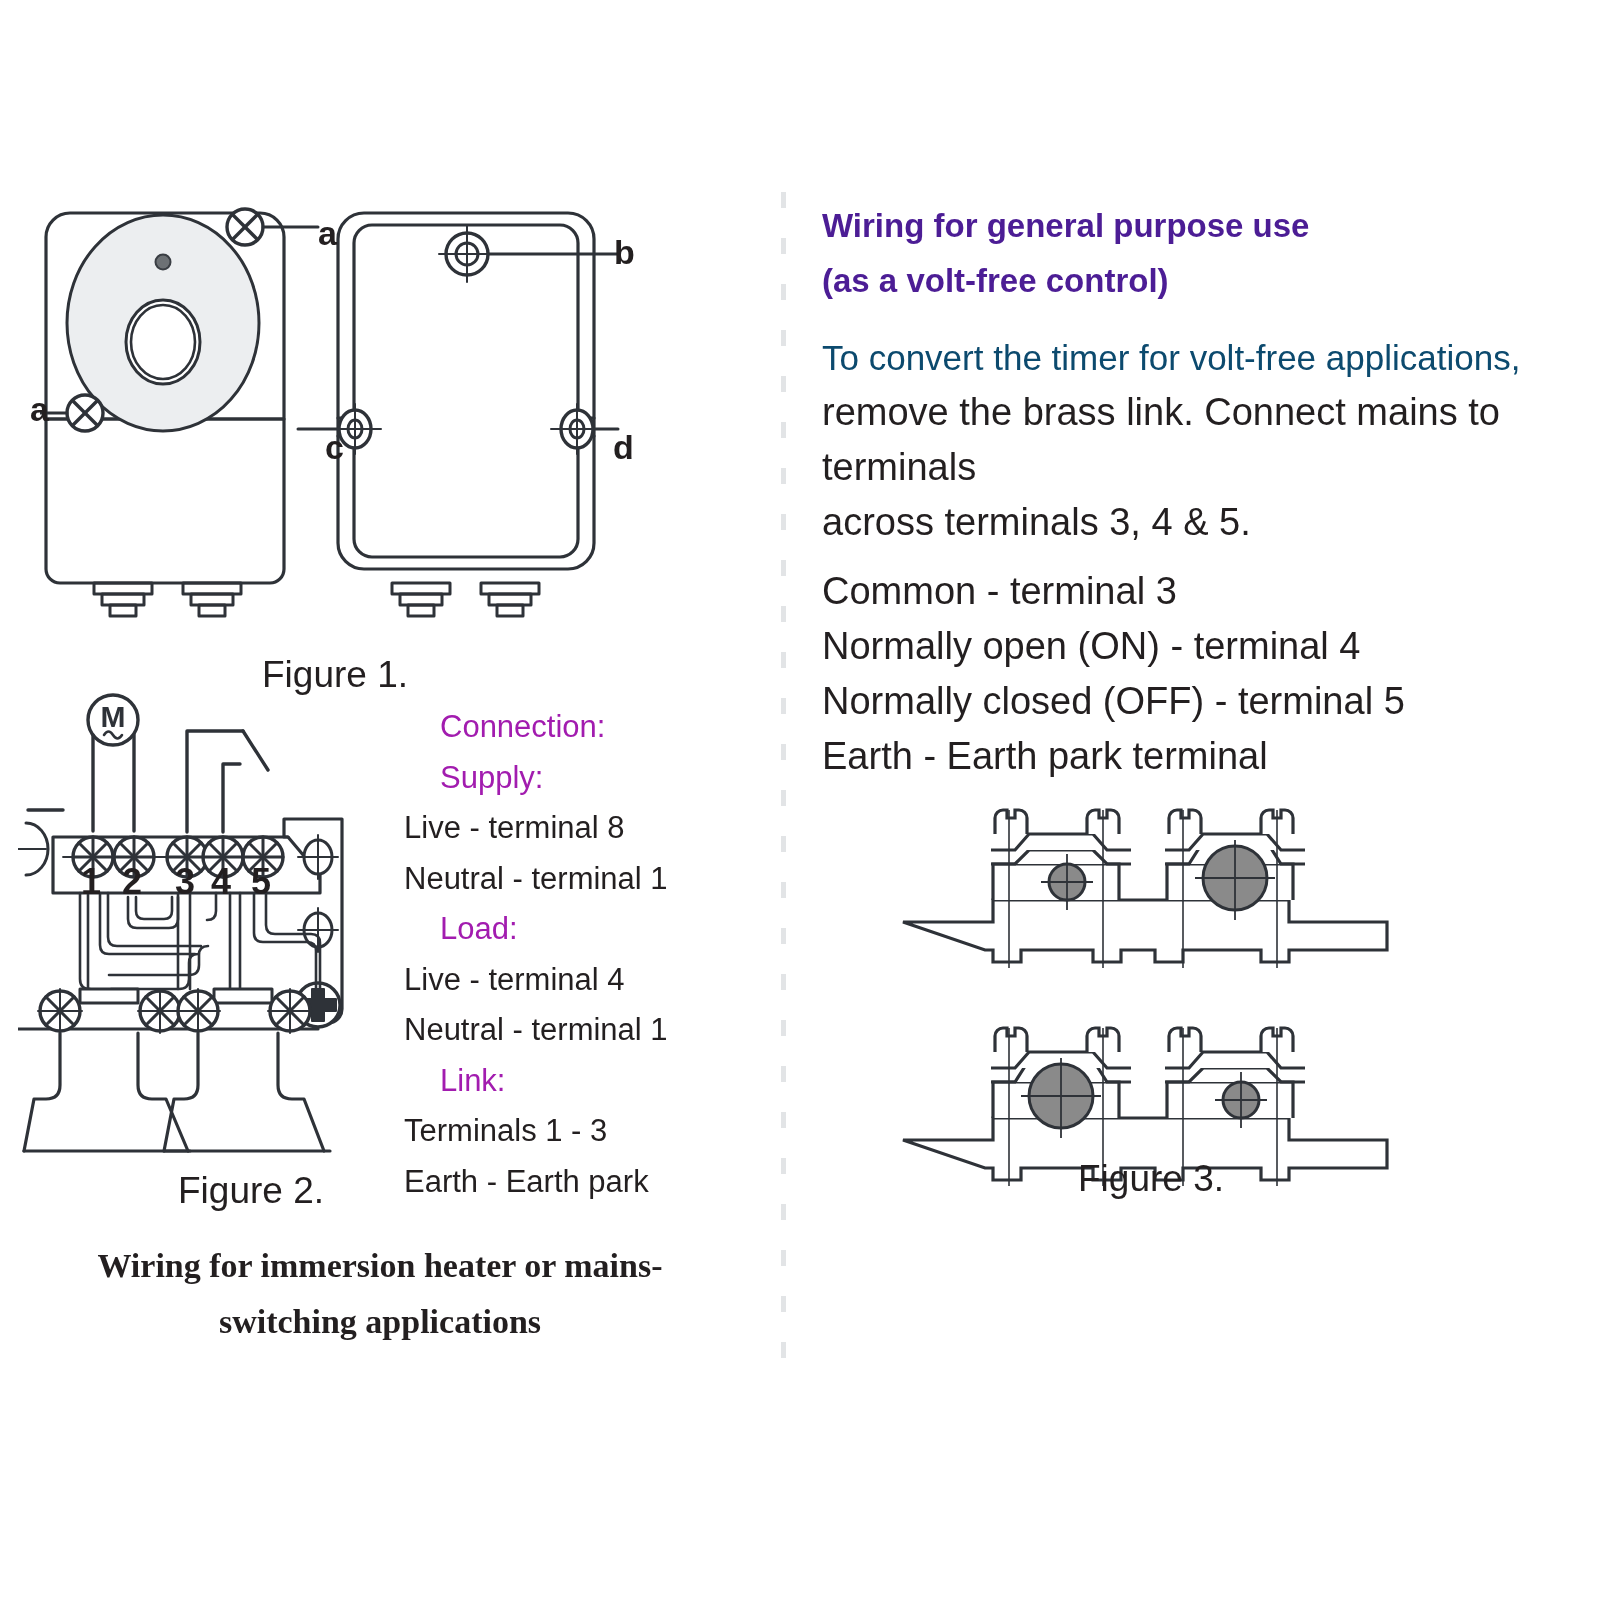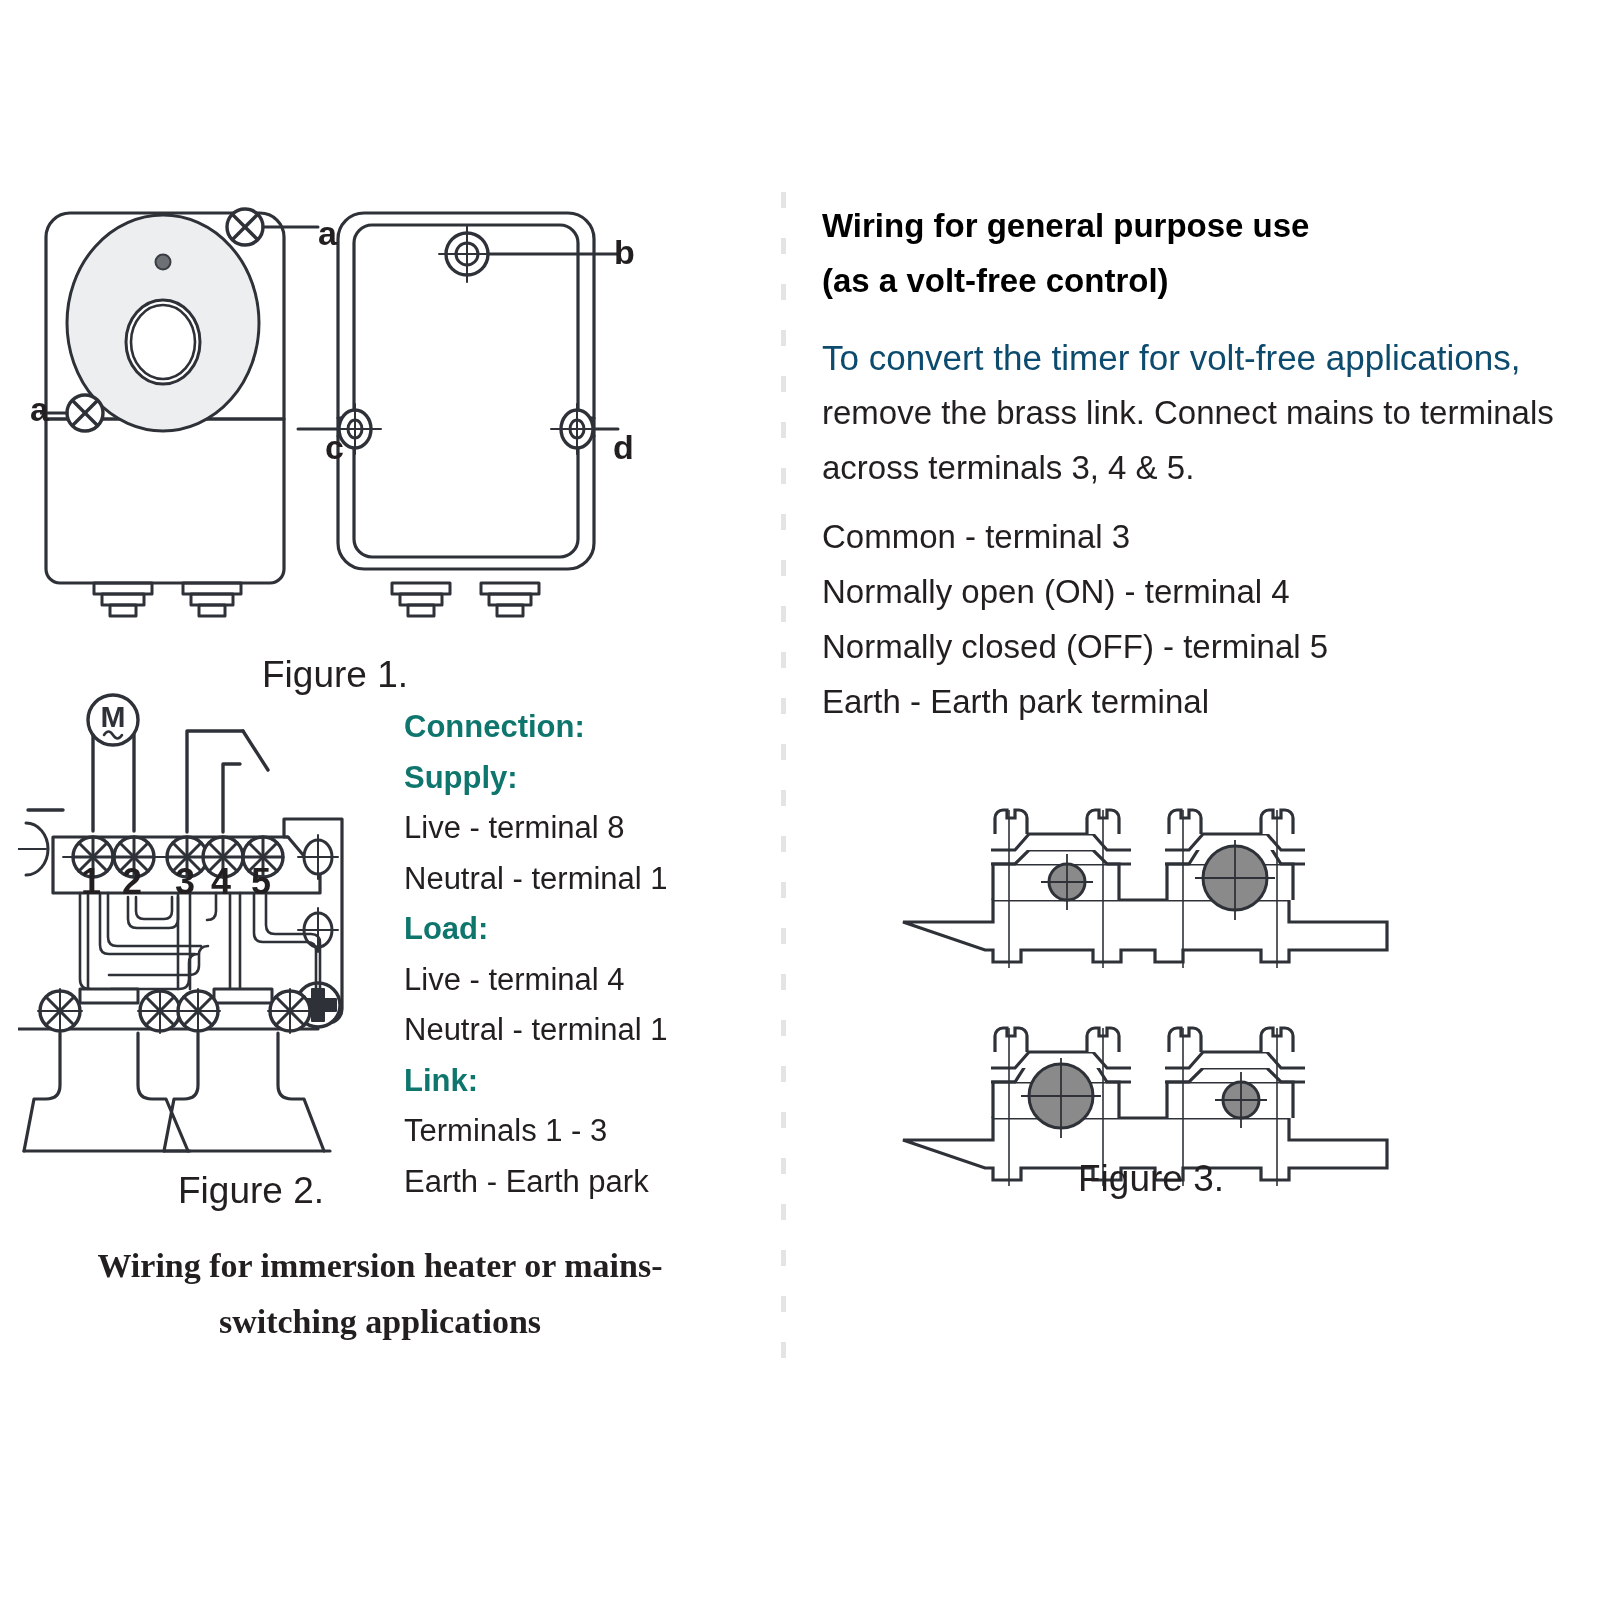--- a/index.html
+++ b/index.html
@@ -49,47 +49,48 @@
   .right-col {
     position: absolute;
     left: 822px;
     top: 198px;
     width: 740px;
   }
   .right-col .h {
     font-size: 33px;
     font-weight: bold;
     line-height: 55px;
-    color: #000000;
+    color: #4c1d95;
   }
   .right-col .p {
-    font-size: 33px;
+    font-size: 38px;
     line-height: 55px;
     color: #231f20;
   }
   .right-col .para {
     font-size: 35px;
     line-height: 55px;
     color: #0c4a6e;
     margin-top: 8px;
   }
   .right-col .gap { height: 14px; }
 
   
   .conn-col {
     position: absolute;
     left: 404px;
     top: 702px;
     width: 330px;
   }
   .conn-col .ch {
     font-size: 31px;
-    font-weight: bold;
+    font-weight: normal;
     line-height: 50.5px;
-    color: #0f766e;
+    color: #a21caf;
+    margin-left: 36px;
   }
   .conn-col .ci {
     font-size: 31px;
     line-height: 50.5px;
     color: #231f20;
   }
 
   
   .bottom-title {
     position: absolute;

